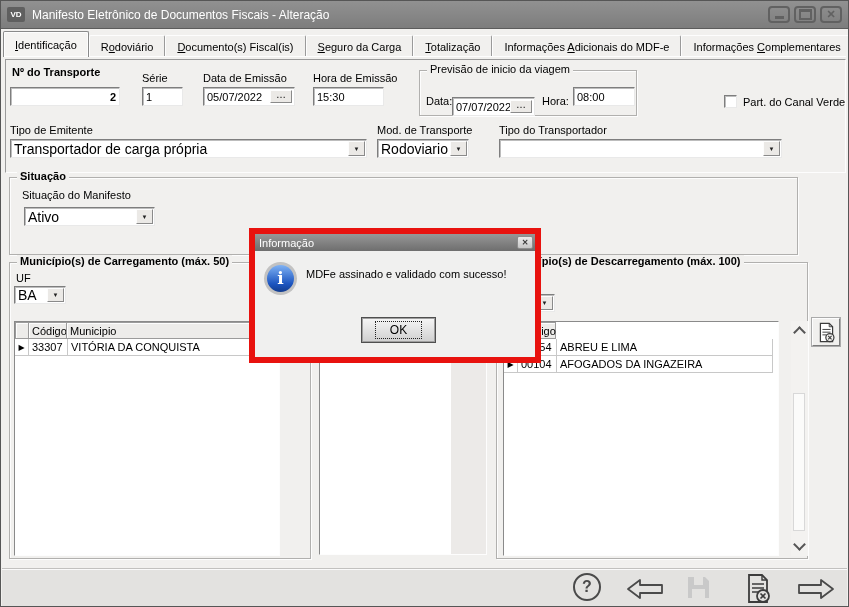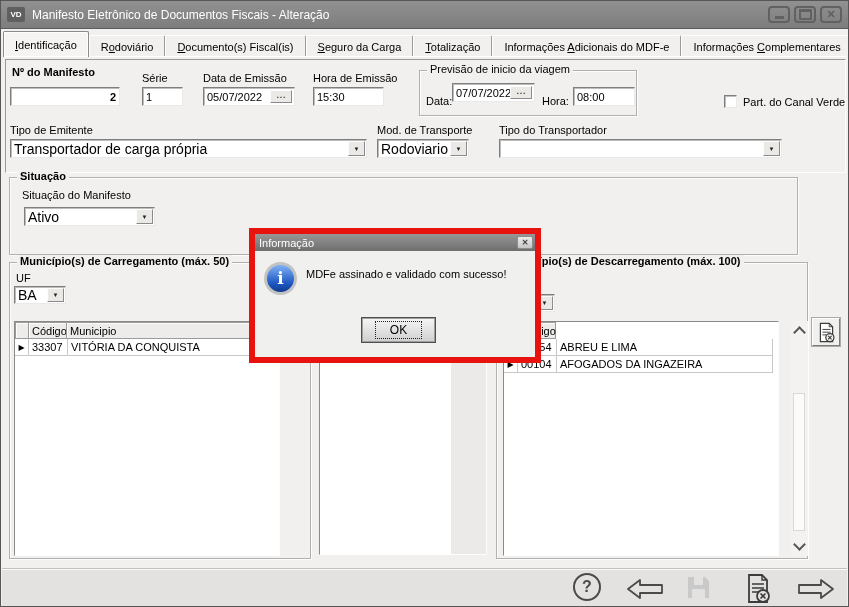--- a/index.html
+++ b/index.html
@@ -133,41 +133,41 @@
       </div>
     <div class="tab">
         <span><span>Informações </span><u>A</u><span>dicionais do MDF-e</span></span>
       </div>
     <div class="tab">
         <span><span>Informações </span><u>C</u><span>omplementares</span></span>
       </div>
   </div>
 
   <div class="sunken" style="position:absolute;left:4px;top:58px;width:839px;height:112px;">
-    <div class="lbl b" style="left:6px;top:6px;">Nº do Manifesto</div>
+    <div class="lbl b" style="left:6px;top:6px;">Nº do Transporte</div>
     <div class="txt num" style="left:4px;top:27px;width:110px;">2</div>
 
     <div class="lbl" style="left:136px;top:12px;">Série</div>
     <div class="txt" style="left:136px;top:27px;width:41px;">1</div>
 
     <div class="lbl" style="left:197px;top:12px;">Data de Emissão</div>
     <div class="txt" style="left:197px;top:27px;width:92px;">
       <span>05/07/2022</span>
       <span class="ellipsisbtn">
           <span>…</span>
         </span>
     </div>
 
     <div class="lbl" style="left:307px;top:12px;">Hora de Emissão</div>
     <div class="txt" style="left:307px;top:27px;width:71px;">15:30</div>
 
     <div class="groupbox" style="left:413px;top:10px;width:218px;height:46px;background:#f1f0ee;">
       <div class="gb-title">Previsão de inicio da viagem</div>
       <div class="lbl" style="left:6px;top:24px;">Data:</div>
-      <div class="txt" style="left:32px;top:12px;width:83px;">
+      <div class="txt" style="left:32px;top:26px;width:83px;">
         <span>07/07/2022</span>
         <span class="ellipsisbtn">
             <span>…</span>
           </span>
       </div>
       <div class="lbl" style="left:122px;top:24px;">Hora:</div>
       <div class="txt" style="left:153px;top:16px;width:62px;">08:00</div>
     </div>
 
     <div class="checkbox" style="left:718px;top:35px;"></div>

